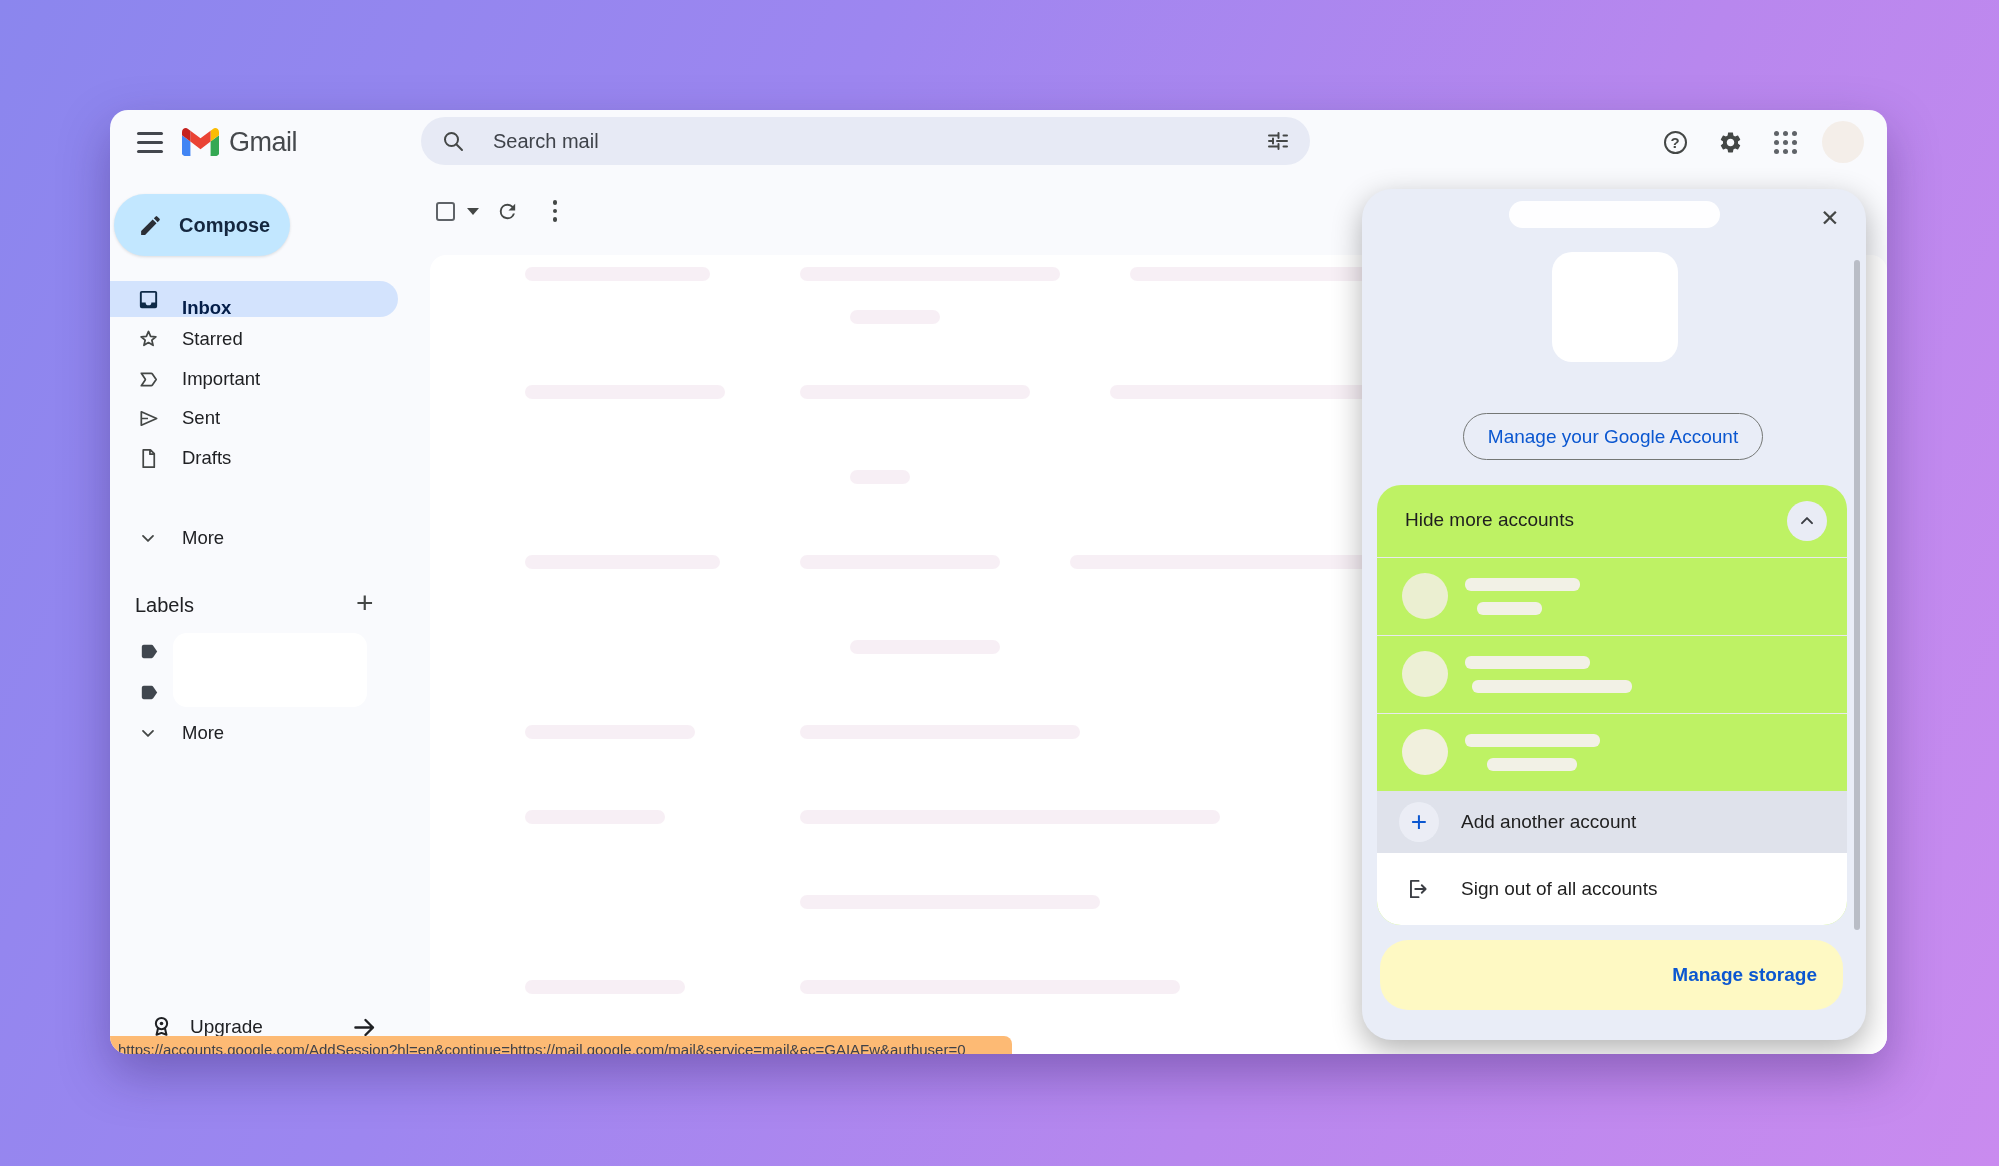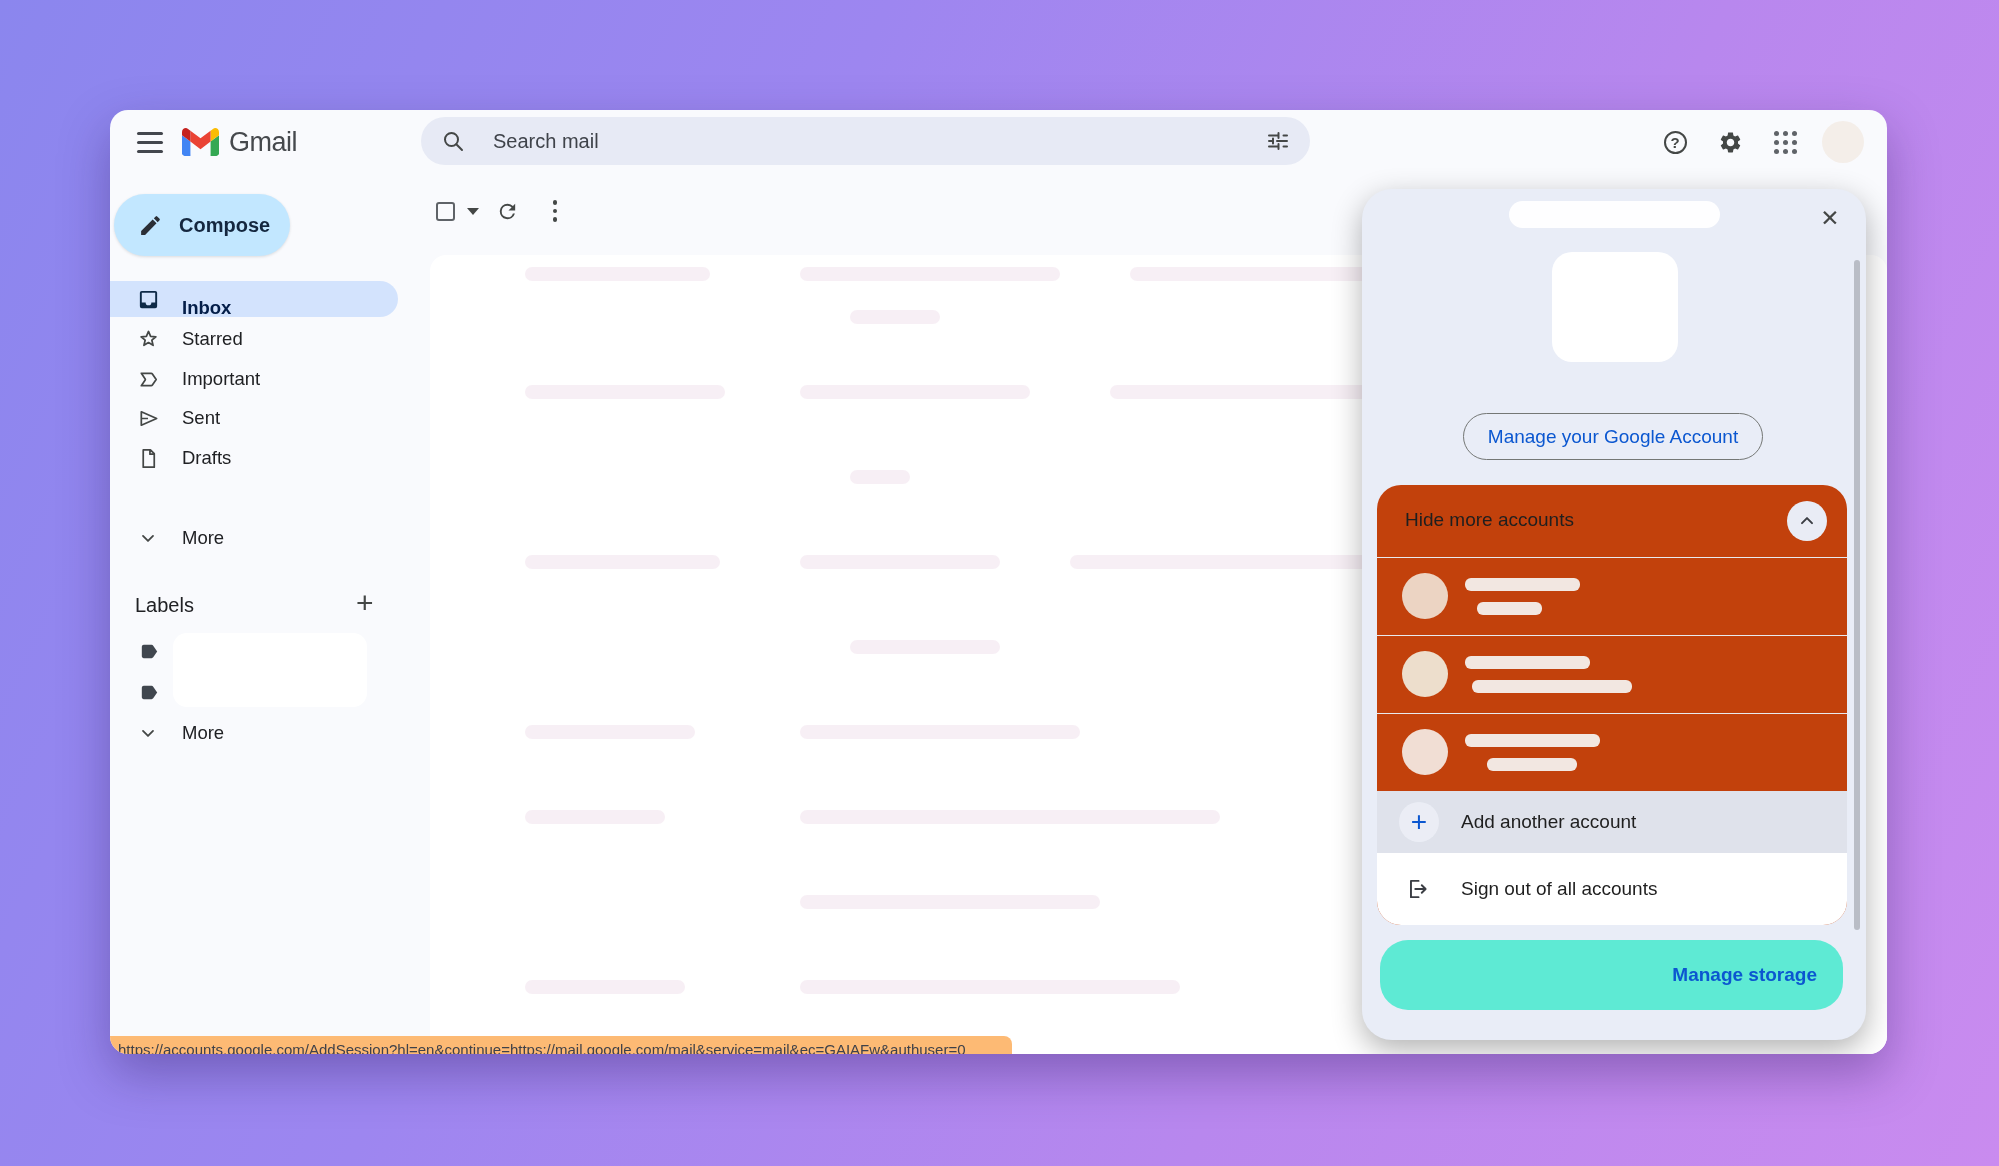--- a/index.html
+++ b/index.html
@@ -73,39 +73,39 @@
     background:rgba(255,255,255,.95); border-radius:14px; }
   .close-x { position:absolute; left:452px; top:13px; width:32px; height:32px; font-size:23px;
     color:#444746; display:flex; align-items:center; justify-content:center; cursor:pointer; }
   .pav { position:absolute; left:190px; top:63px; width:126px; height:110px; background:#fff; border-radius:20px; }
   .greet { position:absolute; left:0; top:179px; width:504px; display:flex; justify-content:center; align-items:center; gap:8px; }
   .greet .hi { font-size:26px; color:#1f1f1f; }
   .greet .namepill { width:110px; height:32px; background:#fff; border-radius:9px; }
   .manage-btn { position:absolute; left:101px; top:224px; width:300px; height:47px; border:1px solid #747775;
     border-radius:24px; background:transparent; display:flex; align-items:center; justify-content:center;
     font-size:19px; font-weight:500; color:#0b57d0; cursor:pointer; font-family:inherit; }
-  .acct-card { position:absolute; left:15px; top:296px; width:470px; height:440px; background:#c2410c;
+  .acct-card { position:absolute; left:15px; top:296px; width:470px; height:440px; background:#bef264;
     border-radius:24px; overflow:hidden; }
   .acct-hdr { position:absolute; top:0; left:0; right:0; height:72px; cursor:pointer; }
   .acct-hdr .t { position:absolute; left:28px; top:24px; font-size:19px; font-weight:500; color:#1f1f1f; }
   .chev-circle { position:absolute; right:20px; top:16px; width:40px; height:40px; border-radius:50%;
     background:#e9ecf5; display:flex; align-items:center; justify-content:center; cursor:pointer; }
   .divider { position:absolute; left:0; right:0; height:1px; background:#e8e9ef; }
   .acct-row { position:absolute; left:0; right:0; height:77px; cursor:pointer; }
   .acct-row .fav { position:absolute; left:25px; top:15px; width:46px; height:46px; border-radius:50%; background:rgba(243,238,228,.85); }
   .acct-row .fb { position:absolute; height:13px; border-radius:6px; background:rgba(244,240,237,.95); }
   .add-row { position:absolute; left:0; right:0; top:306px; height:62px; background:#dfe2eb; cursor:pointer; }
   .plus-circle { position:absolute; left:22px; top:11px; width:40px; height:40px; border-radius:50%;
     background:rgba(238,240,247,.8); display:flex; align-items:center; justify-content:center;
     font-size:28px; font-weight:400; color:#0b57d0; }
   .add-row .t, .signout-row .t { position:absolute; left:84px; top:20px; font-size:19px; color:#1f1f1f; }
   .signout-row { position:absolute; left:0; right:0; top:368px; height:72px; background:#fff; cursor:pointer; }
   .signout-row .t { top:25px; }
   .signout-row .ic { position:absolute; left:28px; top:23px; }
-  .storage-card { position:absolute; left:18px; top:751px; width:463px; height:70px; background:#5eead4;
+  .storage-card { position:absolute; left:18px; top:751px; width:463px; height:70px; background:#fef9c3;
     border-radius:28px; display:flex; align-items:center; justify-content:flex-end; padding-right:26px; }
   .storage-card .t { font-size:19px; font-weight:bold; color:#0b57d0; cursor:pointer; }
   .pscroll { position:absolute; left:492px; top:71px; width:6px; height:670px; background:#a8acb5; border-radius:3px; opacity:.75; }
 </style>
 </head>
 <body>
 
 <div class="window">
 
   <div class="hamburger">
@@ -277,20 +277,31 @@
   <div class="redact" style="left:63px;top:523px;width:194px;height:74px"></div>
   <div class="nav-row" style="top:605px">
     <span class="ic">
       <svg width="20" height="20" viewBox="0 0 24 24">
           <path fill="none" stroke="#444746" stroke-width="2.2" stroke-linecap="round" stroke-linejoin="round" d="M6 9.5l6 6 6-6"></path>
         </svg>
     </span>
     <span class="lbl">More</span>
   </div>
 
+  <div class="upgrade">
+    <svg style="position:absolute;left:38px;top:6px" width="27" height="27" viewBox="0 0 24 24">
+      <circle cx="12" cy="8.5" r="5" fill="none" stroke="#202124" stroke-width="1.8"></circle>
+      <path d="M9 12.5 7.6 18.5l4.4-1.7 4.4 1.7-1.4-6" fill="none" stroke="#202124" stroke-width="1.8" stroke-linejoin="round"></path>
+      <circle cx="12" cy="8.5" r="1.6" fill="#202124"></circle>
+    </svg>
+    <span class="t">Upgrade</span>
+    <svg style="position:absolute;left:240px;top:5px" width="29" height="29" viewBox="0 0 24 24">
+      <path d="M4.5 12h14.5M12.8 5.8 19 12l-6.2 6.2" fill="none" stroke="#202124" stroke-width="2" stroke-linecap="round" stroke-linejoin="round"></path>
+    </svg>
+  </div>
 
   <div class="popup">
     <div class="email-redact"></div>
     <div class="close-x">
         <span>✕</span>
       </div>
     <div class="pav"></div>
     <button class="manage-btn">Manage your Google Account</button>
 
     <div class="acct-card">

